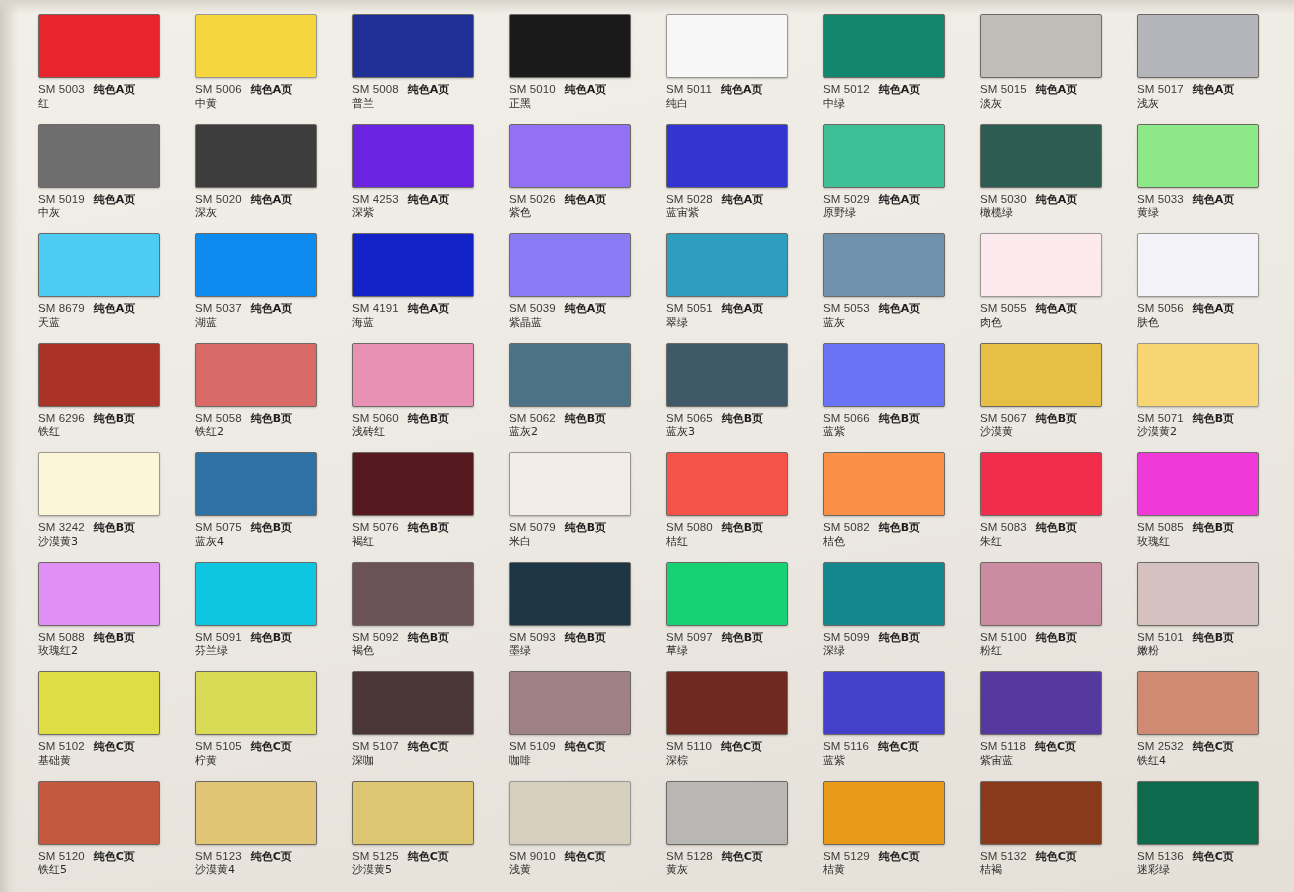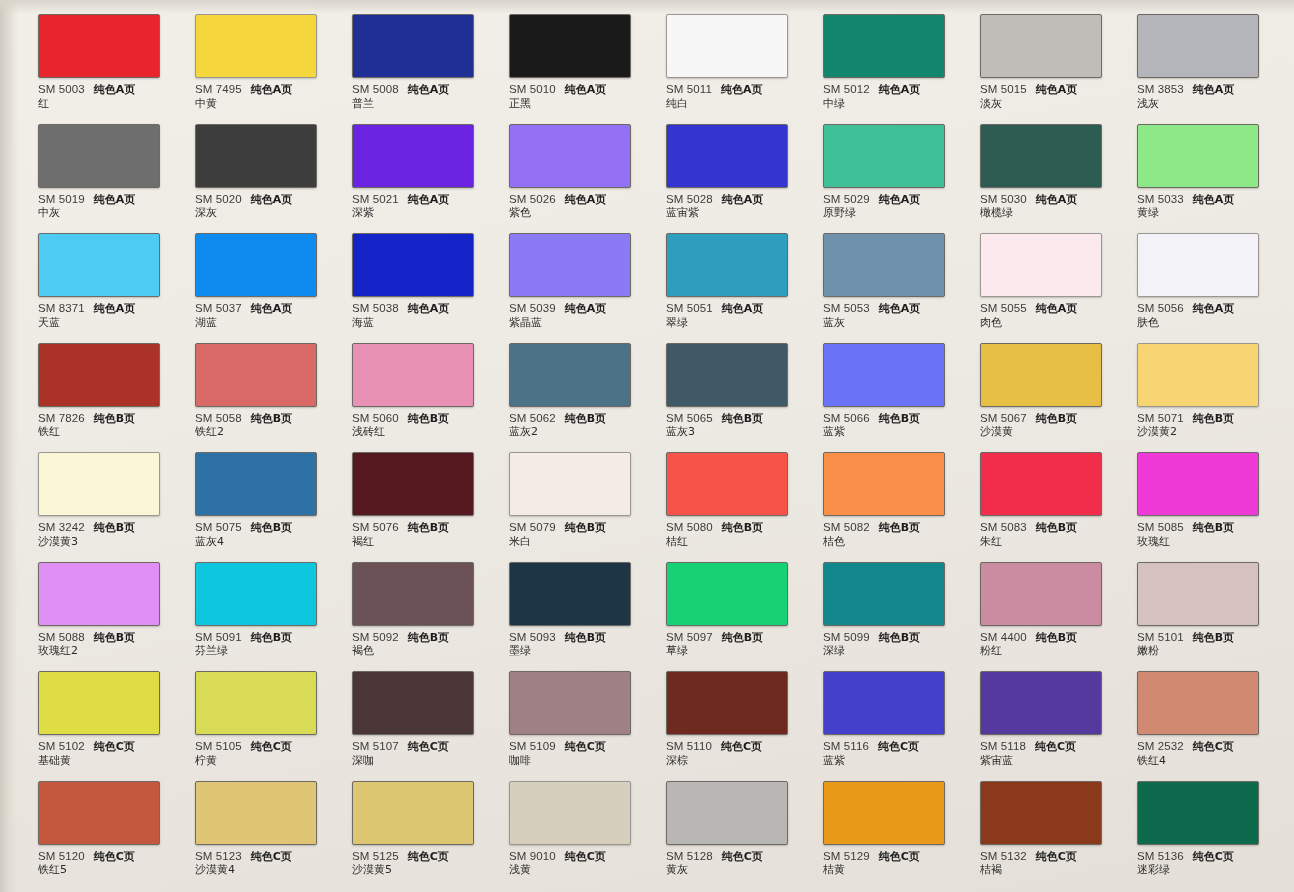--- a/index.html
+++ b/index.html
@@ -108,21 +108,21 @@
           <span class="swatch-code">SM 5003</span>
           <span class="swatch-page">纯色A页</span>
         </div>
         <span class="swatch-name">红</span>
       </div>
     </div>
     <div class="swatch-cell">
       <div class="swatch-chip light-chip" style="background: rgb(245, 214, 60);"></div>
       <div class="swatch-meta">
         <div class="meta-line1">
-          <span class="swatch-code">SM 7495</span>
+          <span class="swatch-code">SM 5006</span>
           <span class="swatch-page">纯色A页</span>
         </div>
         <span class="swatch-name">中黄</span>
       </div>
     </div>
     <div class="swatch-cell">
       <div class="swatch-chip" style="background: rgb(31, 47, 150);"></div>
       <div class="swatch-meta">
         <div class="meta-line1">
           <span class="swatch-code">SM 5008</span>
@@ -168,21 +168,21 @@
           <span class="swatch-code">SM 5015</span>
           <span class="swatch-page">纯色A页</span>
         </div>
         <span class="swatch-name">淡灰</span>
       </div>
     </div>
     <div class="swatch-cell">
       <div class="swatch-chip" style="background: rgb(180, 181, 186);"></div>
       <div class="swatch-meta">
         <div class="meta-line1">
-          <span class="swatch-code">SM 3853</span>
+          <span class="swatch-code">SM 5017</span>
           <span class="swatch-page">纯色A页</span>
         </div>
         <span class="swatch-name">浅灰</span>
       </div>
     </div>
     <div class="swatch-cell">
       <div class="swatch-chip" style="background: rgb(110, 110, 110);"></div>
       <div class="swatch-meta">
         <div class="meta-line1">
           <span class="swatch-code">SM 5019</span>
@@ -198,21 +198,21 @@
           <span class="swatch-code">SM 5020</span>
           <span class="swatch-page">纯色A页</span>
         </div>
         <span class="swatch-name">深灰</span>
       </div>
     </div>
     <div class="swatch-cell">
       <div class="swatch-chip" style="background: rgb(106, 35, 224);"></div>
       <div class="swatch-meta">
         <div class="meta-line1">
-          <span class="swatch-code">SM 5021</span>
+          <span class="swatch-code">SM 4253</span>
           <span class="swatch-page">纯色A页</span>
         </div>
         <span class="swatch-name">深紫</span>
       </div>
     </div>
     <div class="swatch-cell">
       <div class="swatch-chip" style="background: rgb(147, 112, 244);"></div>
       <div class="swatch-meta">
         <div class="meta-line1">
           <span class="swatch-code">SM 5026</span>
@@ -258,41 +258,41 @@
           <span class="swatch-code">SM 5033</span>
           <span class="swatch-page">纯色A页</span>
         </div>
         <span class="swatch-name">黄绿</span>
       </div>
     </div>
     <div class="swatch-cell">
       <div class="swatch-chip" style="background: rgb(77, 203, 242);"></div>
       <div class="swatch-meta">
         <div class="meta-line1">
-          <span class="swatch-code">SM 8371</span>
+          <span class="swatch-code">SM 8679</span>
           <span class="swatch-page">纯色A页</span>
         </div>
         <span class="swatch-name">天蓝</span>
       </div>
     </div>
     <div class="swatch-cell">
       <div class="swatch-chip" style="background: rgb(13, 139, 238);"></div>
       <div class="swatch-meta">
         <div class="meta-line1">
           <span class="swatch-code">SM 5037</span>
           <span class="swatch-page">纯色A页</span>
         </div>
         <span class="swatch-name">湖蓝</span>
       </div>
     </div>
     <div class="swatch-cell">
       <div class="swatch-chip" style="background: rgb(20, 35, 200);"></div>
       <div class="swatch-meta">
         <div class="meta-line1">
-          <span class="swatch-code">SM 5038</span>
+          <span class="swatch-code">SM 4191</span>
           <span class="swatch-page">纯色A页</span>
         </div>
         <span class="swatch-name">海蓝</span>
       </div>
     </div>
     <div class="swatch-cell">
       <div class="swatch-chip" style="background: rgb(138, 123, 245);"></div>
       <div class="swatch-meta">
         <div class="meta-line1">
           <span class="swatch-code">SM 5039</span>
@@ -338,21 +338,21 @@
           <span class="swatch-code">SM 5056</span>
           <span class="swatch-page">纯色A页</span>
         </div>
         <span class="swatch-name">肤色</span>
       </div>
     </div>
     <div class="swatch-cell">
       <div class="swatch-chip" style="background: rgb(171, 50, 38);"></div>
       <div class="swatch-meta">
         <div class="meta-line1">
-          <span class="swatch-code">SM 7826</span>
+          <span class="swatch-code">SM 6296</span>
           <span class="swatch-page">纯色B页</span>
         </div>
         <span class="swatch-name">铁红</span>
       </div>
     </div>
     <div class="swatch-cell">
       <div class="swatch-chip" style="background: rgb(218, 106, 104);"></div>
       <div class="swatch-meta">
         <div class="meta-line1">
           <span class="swatch-code">SM 5058</span>
@@ -558,21 +558,21 @@
           <span class="swatch-code">SM 5099</span>
           <span class="swatch-page">纯色B页</span>
         </div>
         <span class="swatch-name">深绿</span>
       </div>
     </div>
     <div class="swatch-cell">
       <div class="swatch-chip" style="background: rgb(203, 139, 160);"></div>
       <div class="swatch-meta">
         <div class="meta-line1">
-          <span class="swatch-code">SM 4400</span>
+          <span class="swatch-code">SM 5100</span>
           <span class="swatch-page">纯色B页</span>
         </div>
         <span class="swatch-name">粉红</span>
       </div>
     </div>
     <div class="swatch-cell">
       <div class="swatch-chip" style="background: rgb(212, 193, 192);"></div>
       <div class="swatch-meta">
         <div class="meta-line1">
           <span class="swatch-code">SM 5101</span>

